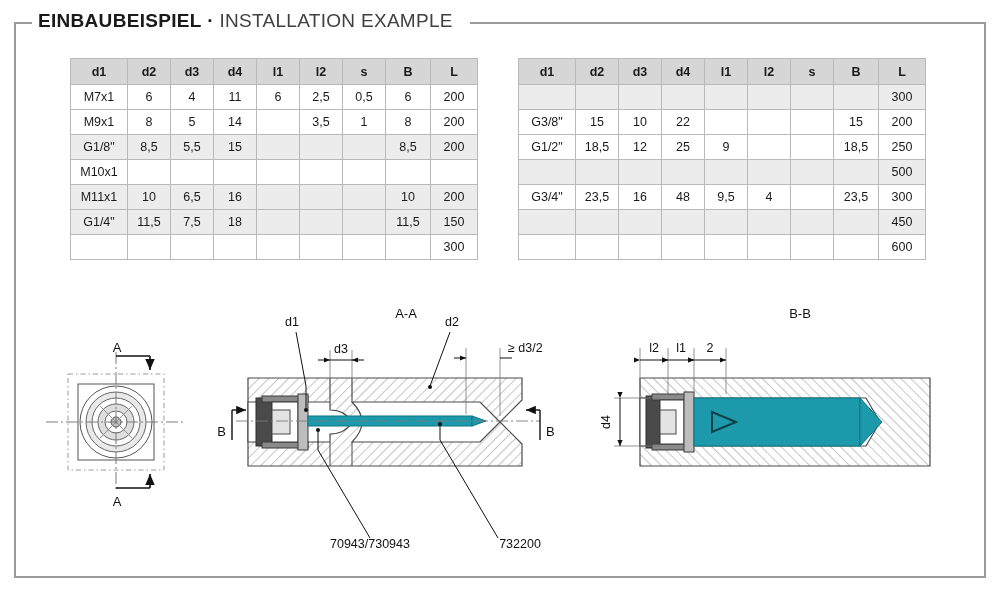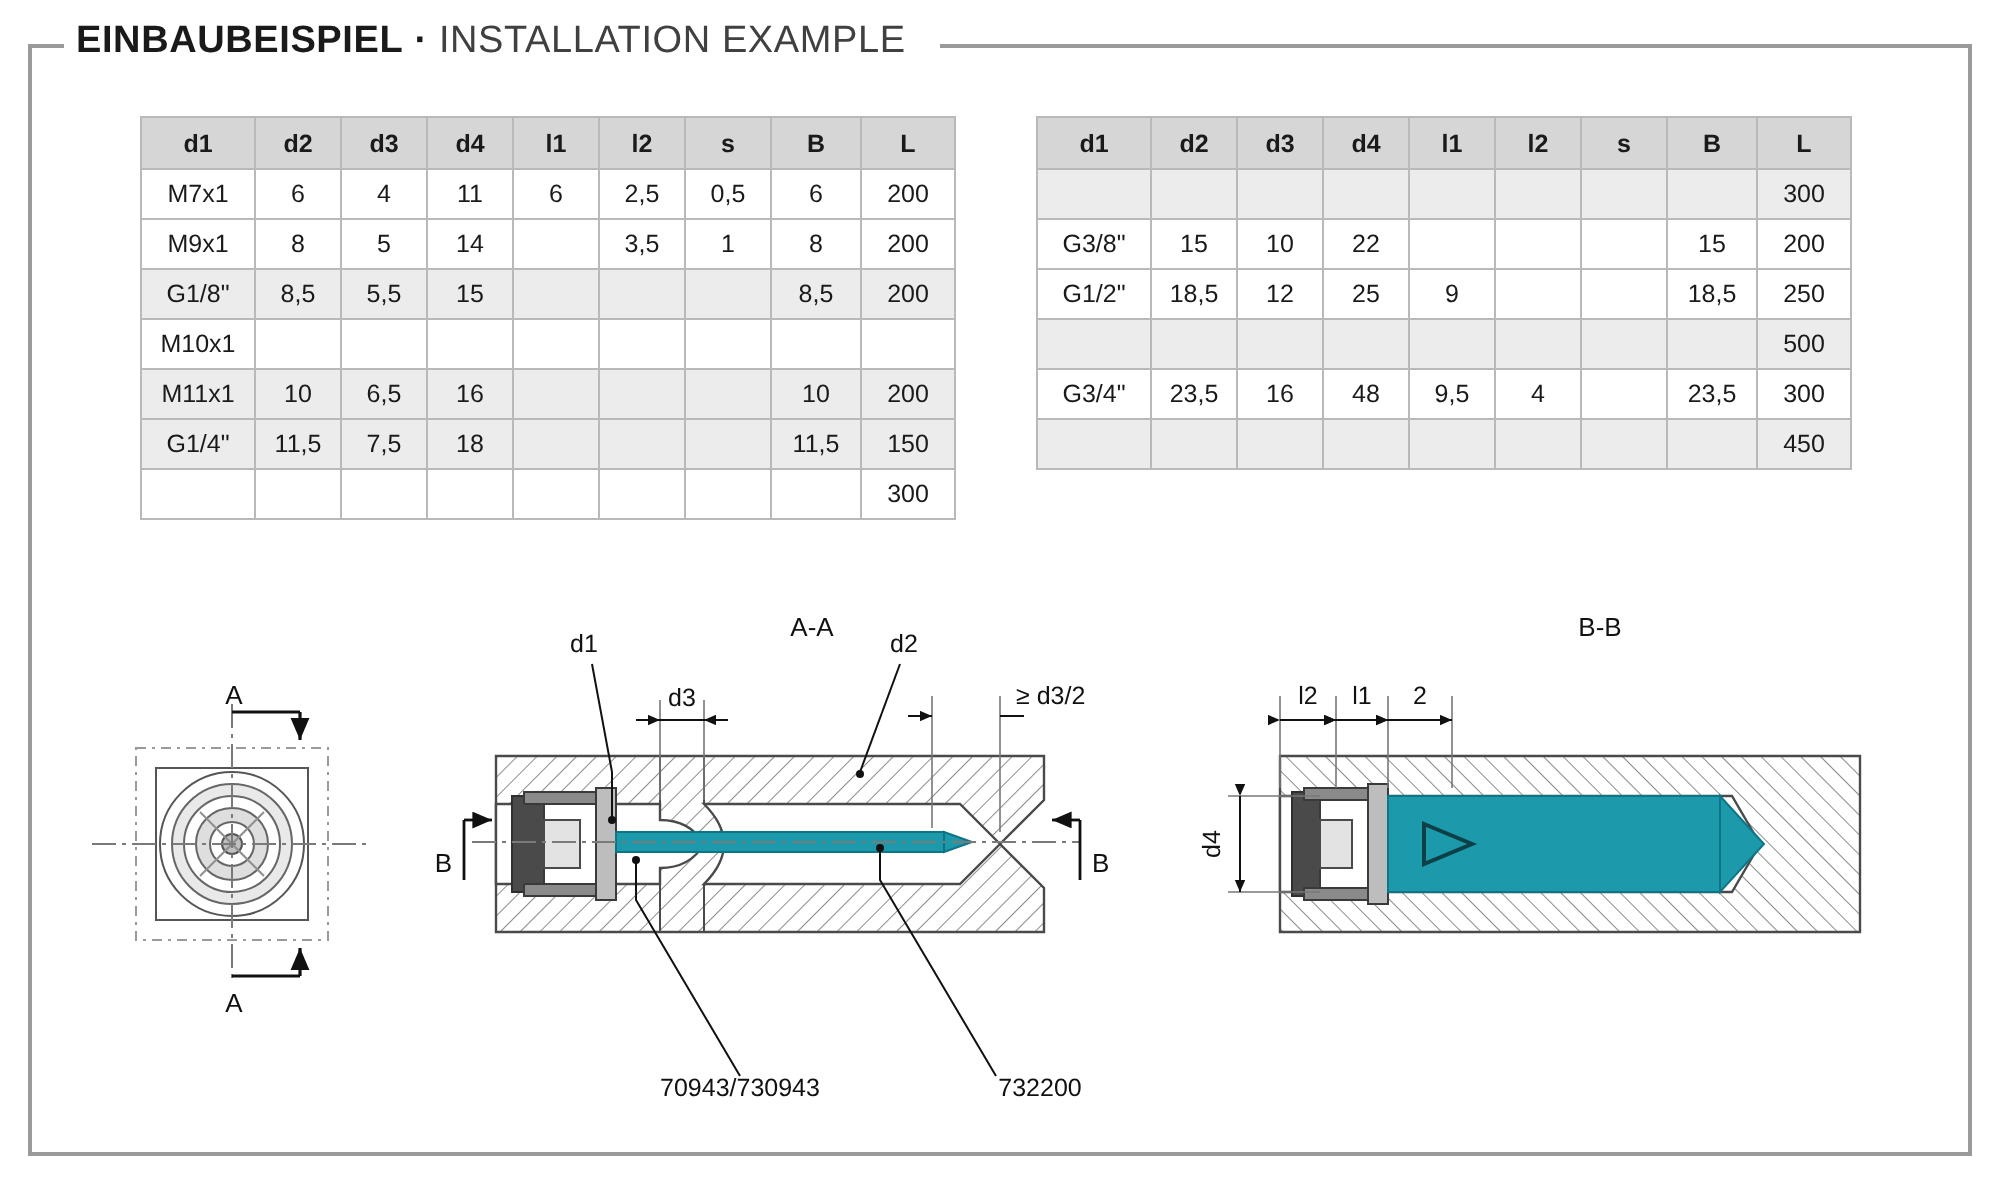--- a/index.html
+++ b/index.html
@@ -223,20 +223,31 @@
         <tr class="alt">
           <td class="c-d1"></td>
           <td class="c-n"></td>
           <td class="c-n"></td>
           <td class="c-n"></td>
           <td class="c-n"></td>
           <td class="c-n"></td>
           <td class="c-n"></td>
           <td class="c-B"></td>
           <td class="c-L">450</td>
+        </tr>
+        <tr>
+          <td class="c-d1"></td>
+          <td class="c-n"></td>
+          <td class="c-n"></td>
+          <td class="c-n"></td>
+          <td class="c-n"></td>
+          <td class="c-n"></td>
+          <td class="c-n"></td>
+          <td class="c-B"></td>
+          <td class="c-L">600</td>
         </tr>
       </tbody>
   </table>
 
   <div class="draw">
   <svg width="1000" height="290" viewBox="0 0 1000 290">
     <defs>
       <pattern id="hatch" width="7" height="7" patternTransform="rotate(45)" patternUnits="userSpaceOnUse">
         <line x1="0" y1="0" x2="0" y2="7" stroke="#8c8c8c" stroke-width="1"></line>
       </pattern>

